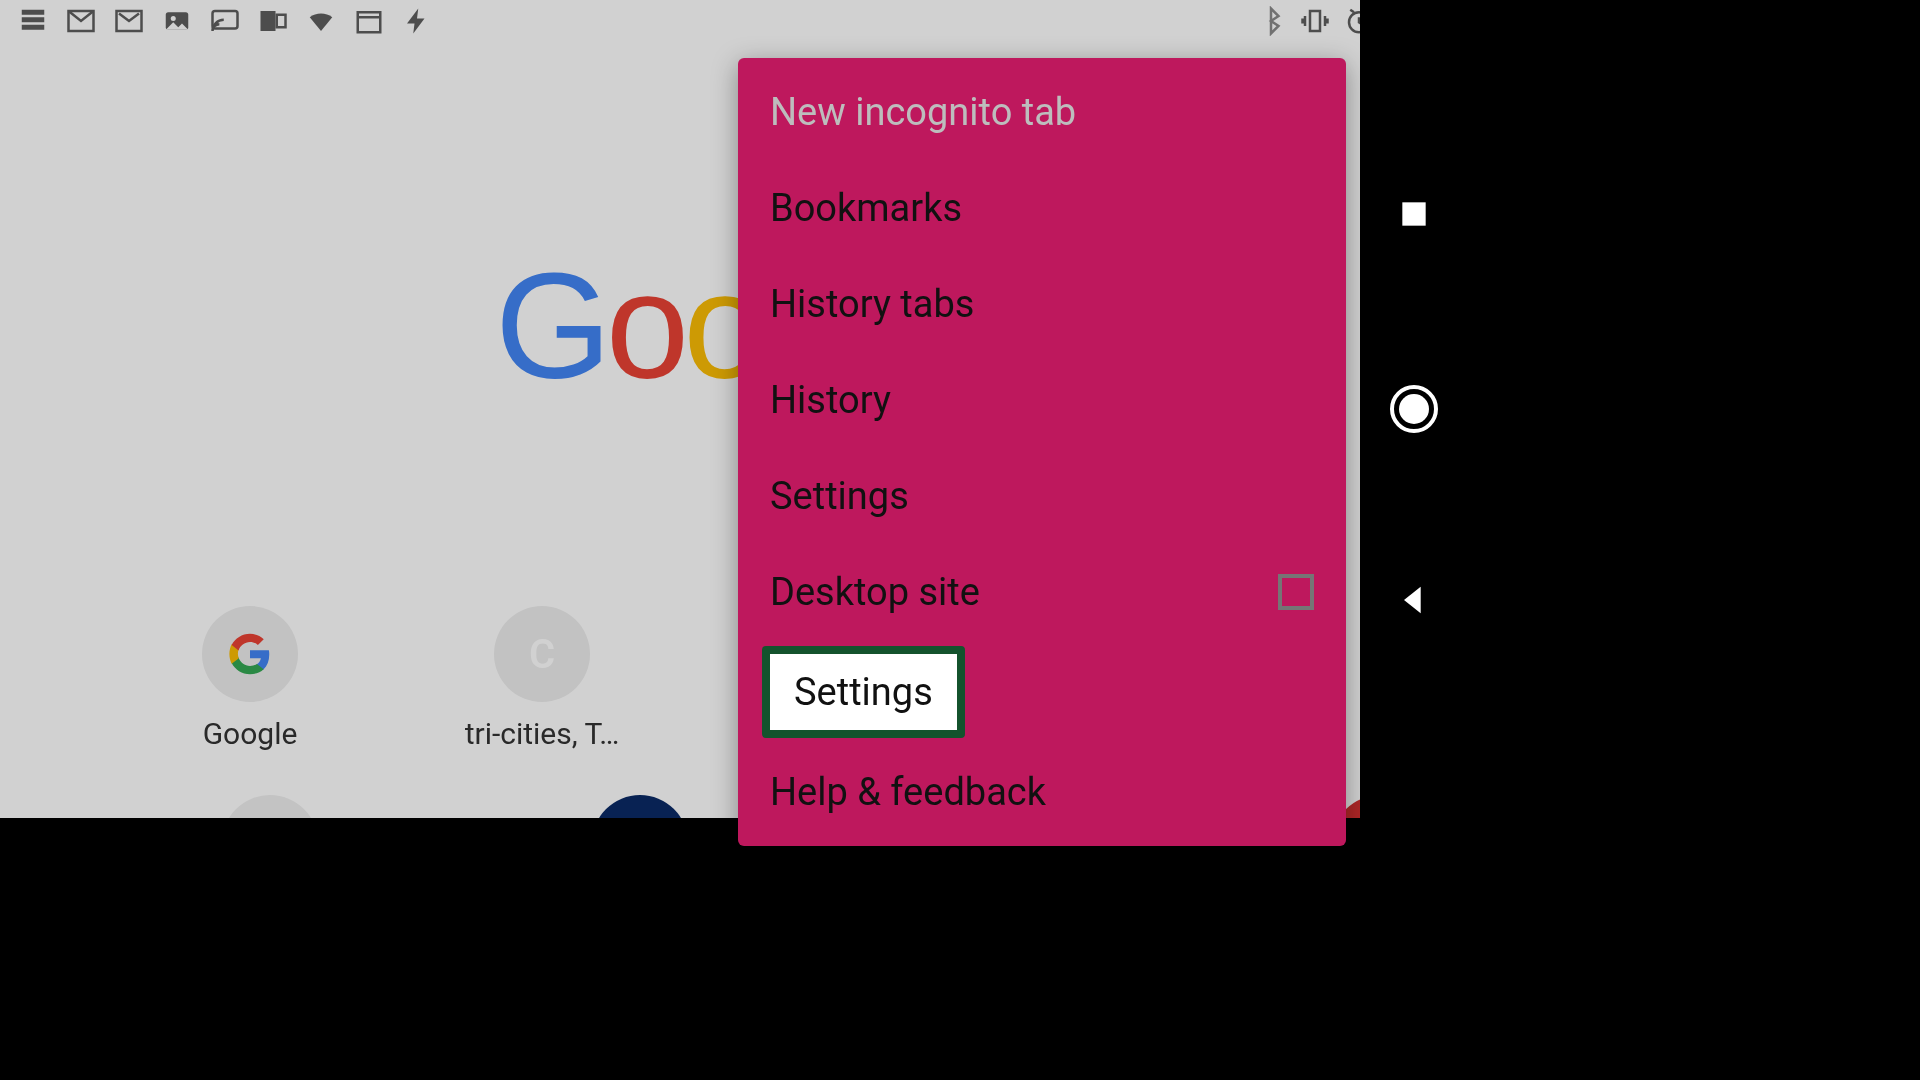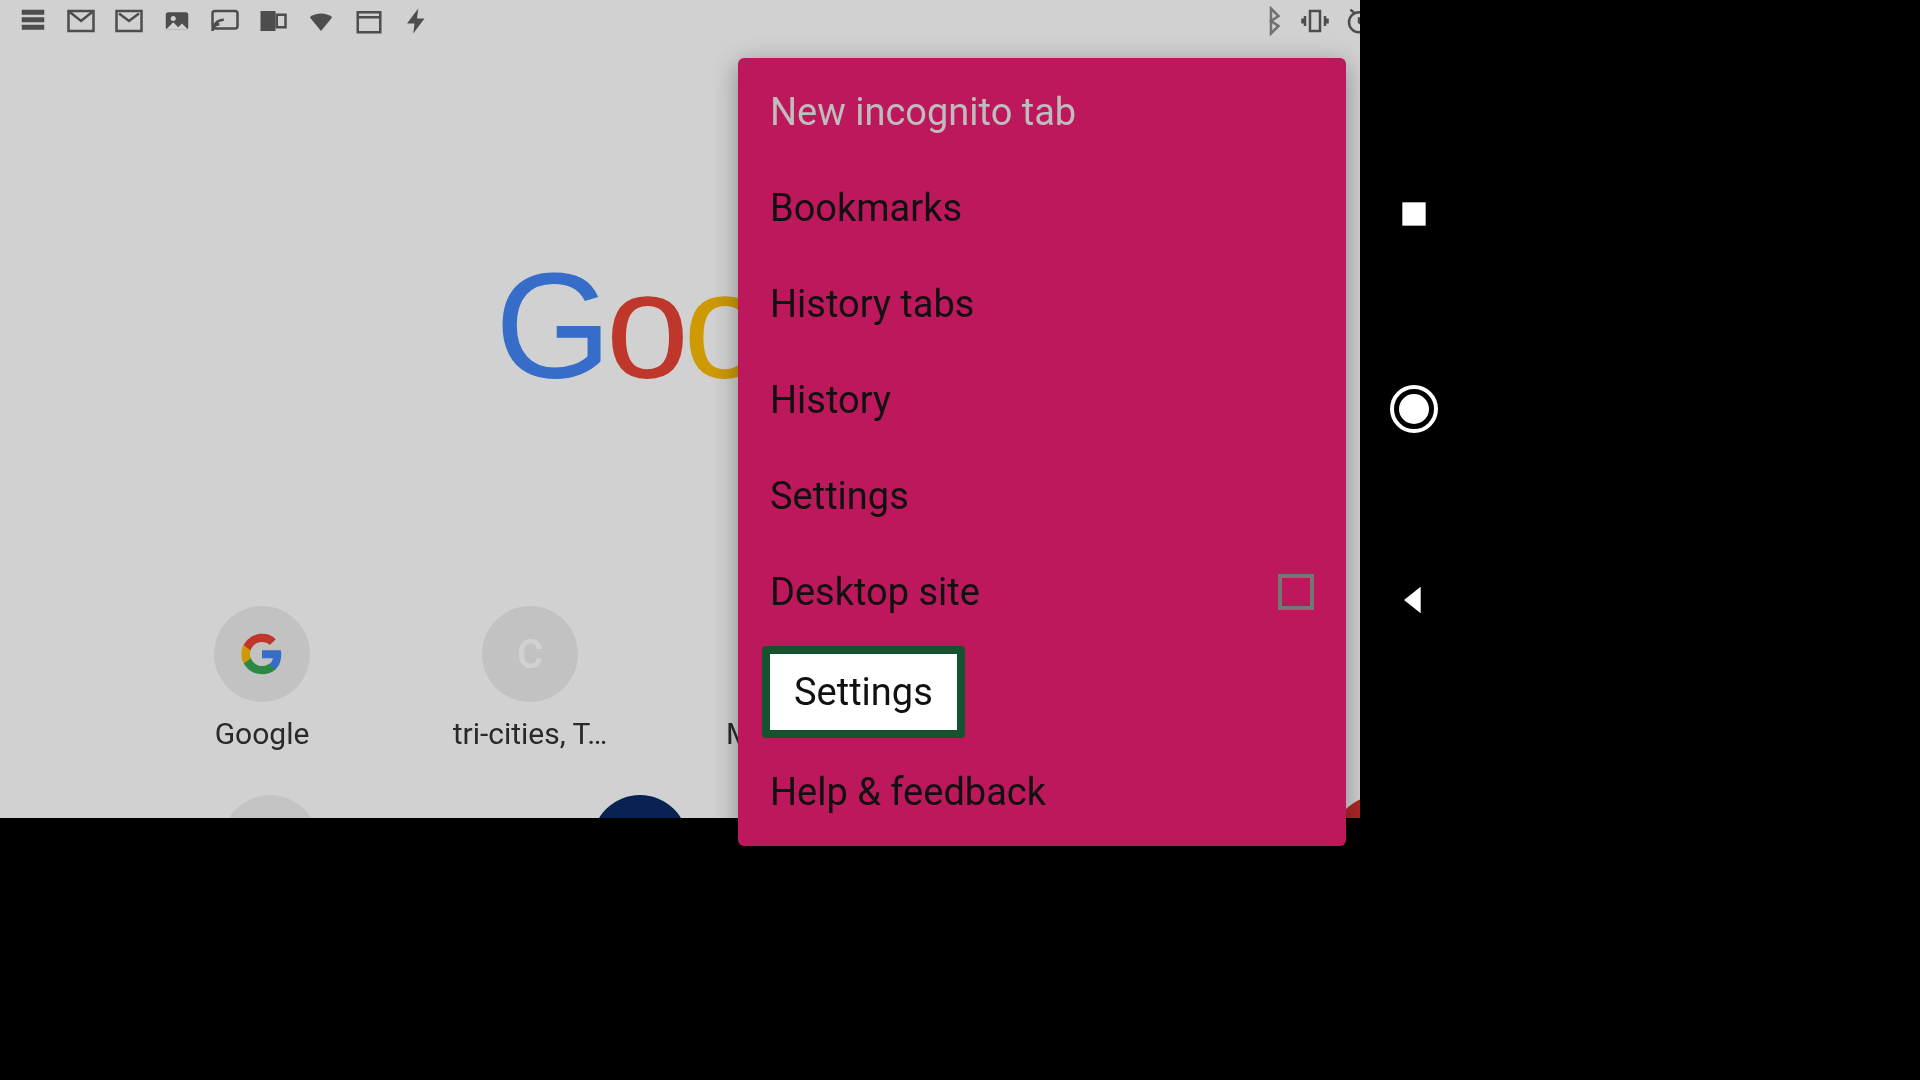--- a/index.html
+++ b/index.html
@@ -61,22 +61,22 @@
     background: #f1f1f1;
     border-radius: 48px;
     display:flex; align-items:center;
     padding: 0 34px;
     font-size: 38px; color:#666;
   }
 
   
   .shortcuts {
     position: absolute;
-    left: 172px; top: 606px;
-    display:flex; gap:88px;
+    left: 160px; top: 606px;
+    display:flex; gap:112px;
   }
   .shortcut { width: 180px; display:flex; flex-direction:column; align-items:center; gap:14px; }
   .shortcut .circle {
     width: 96px; height:96px; border-radius:50%;
     background:#ededed;
     display:flex; align-items:center; justify-content:center;
     font-size:40px; font-weight:600; color:#fff;
   }
   .shortcut .label { font-size:30px; color:#333; max-width:180px; white-space:nowrap; overflow:hidden; text-overflow:ellipsis; text-align:center; }
 

